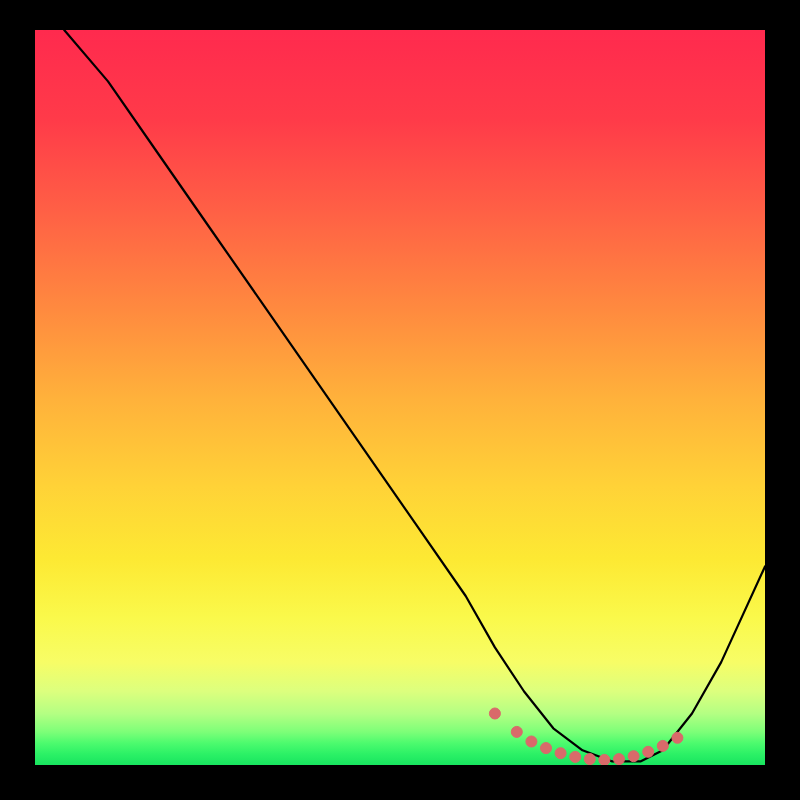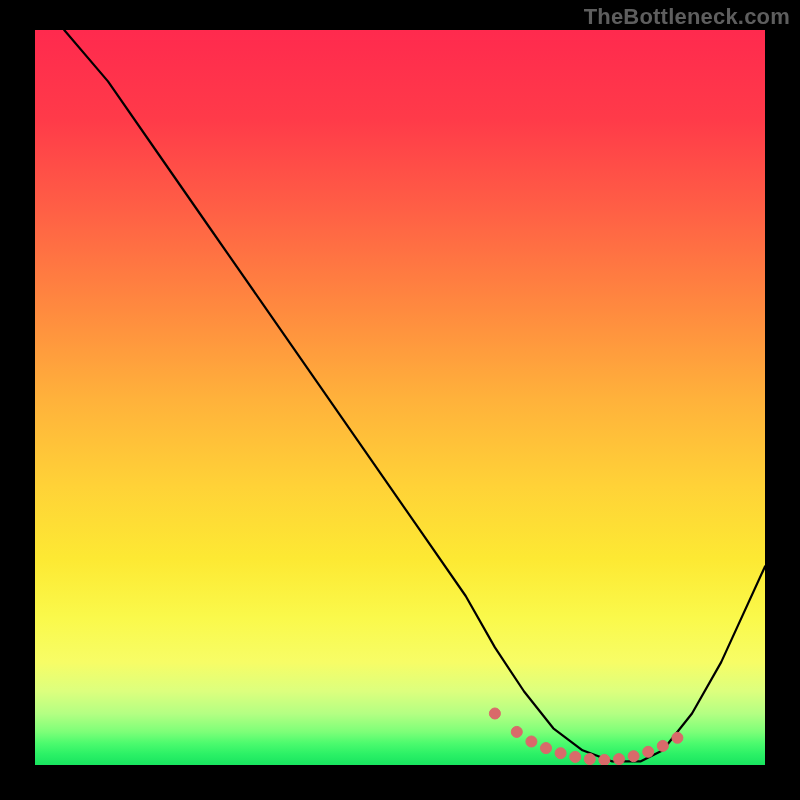--- a/index.html
+++ b/index.html
@@ -68,21 +68,20 @@
   .marker {
     fill: #d96a6a;
     stroke: #d96a6a;
   }
 </style>
 </head>
 <body>
 
 <div class="frame">
 
-  <div class="watermark">TheBottleneck.com</div>
 
   <div class="plot-area">
     <svg class="curve" viewBox="0 0 730 735" preserveAspectRatio="none">
       <path class="line" d="M29.2 0.0 L73.0 51.4 L124.1 125.0 L175.2 198.5 L226.3 271.9 L277.4 345.4 L328.5 418.9 L379.6 492.4 L430.7 566.0 L459.9 617.4 L489.1 661.5 L518.3 698.3 L547.5 720.3 L576.7 731.3 L605.9 731.3 L627.8 720.3 L657.0 683.5 L686.2 632.1 L730.0 536.5"></path>
       <g>
           <circle cx="459.9" cy="683.5" r="5.5" class="marker"></circle>
           <circle cx="481.8" cy="701.9" r="5.5" class="marker"></circle>
           <circle cx="496.4" cy="711.5" r="5.5" class="marker"></circle>
           <circle cx="511.0" cy="718.1" r="5.5" class="marker"></circle>
           <circle cx="525.6" cy="723.2" r="5.5" class="marker"></circle>

